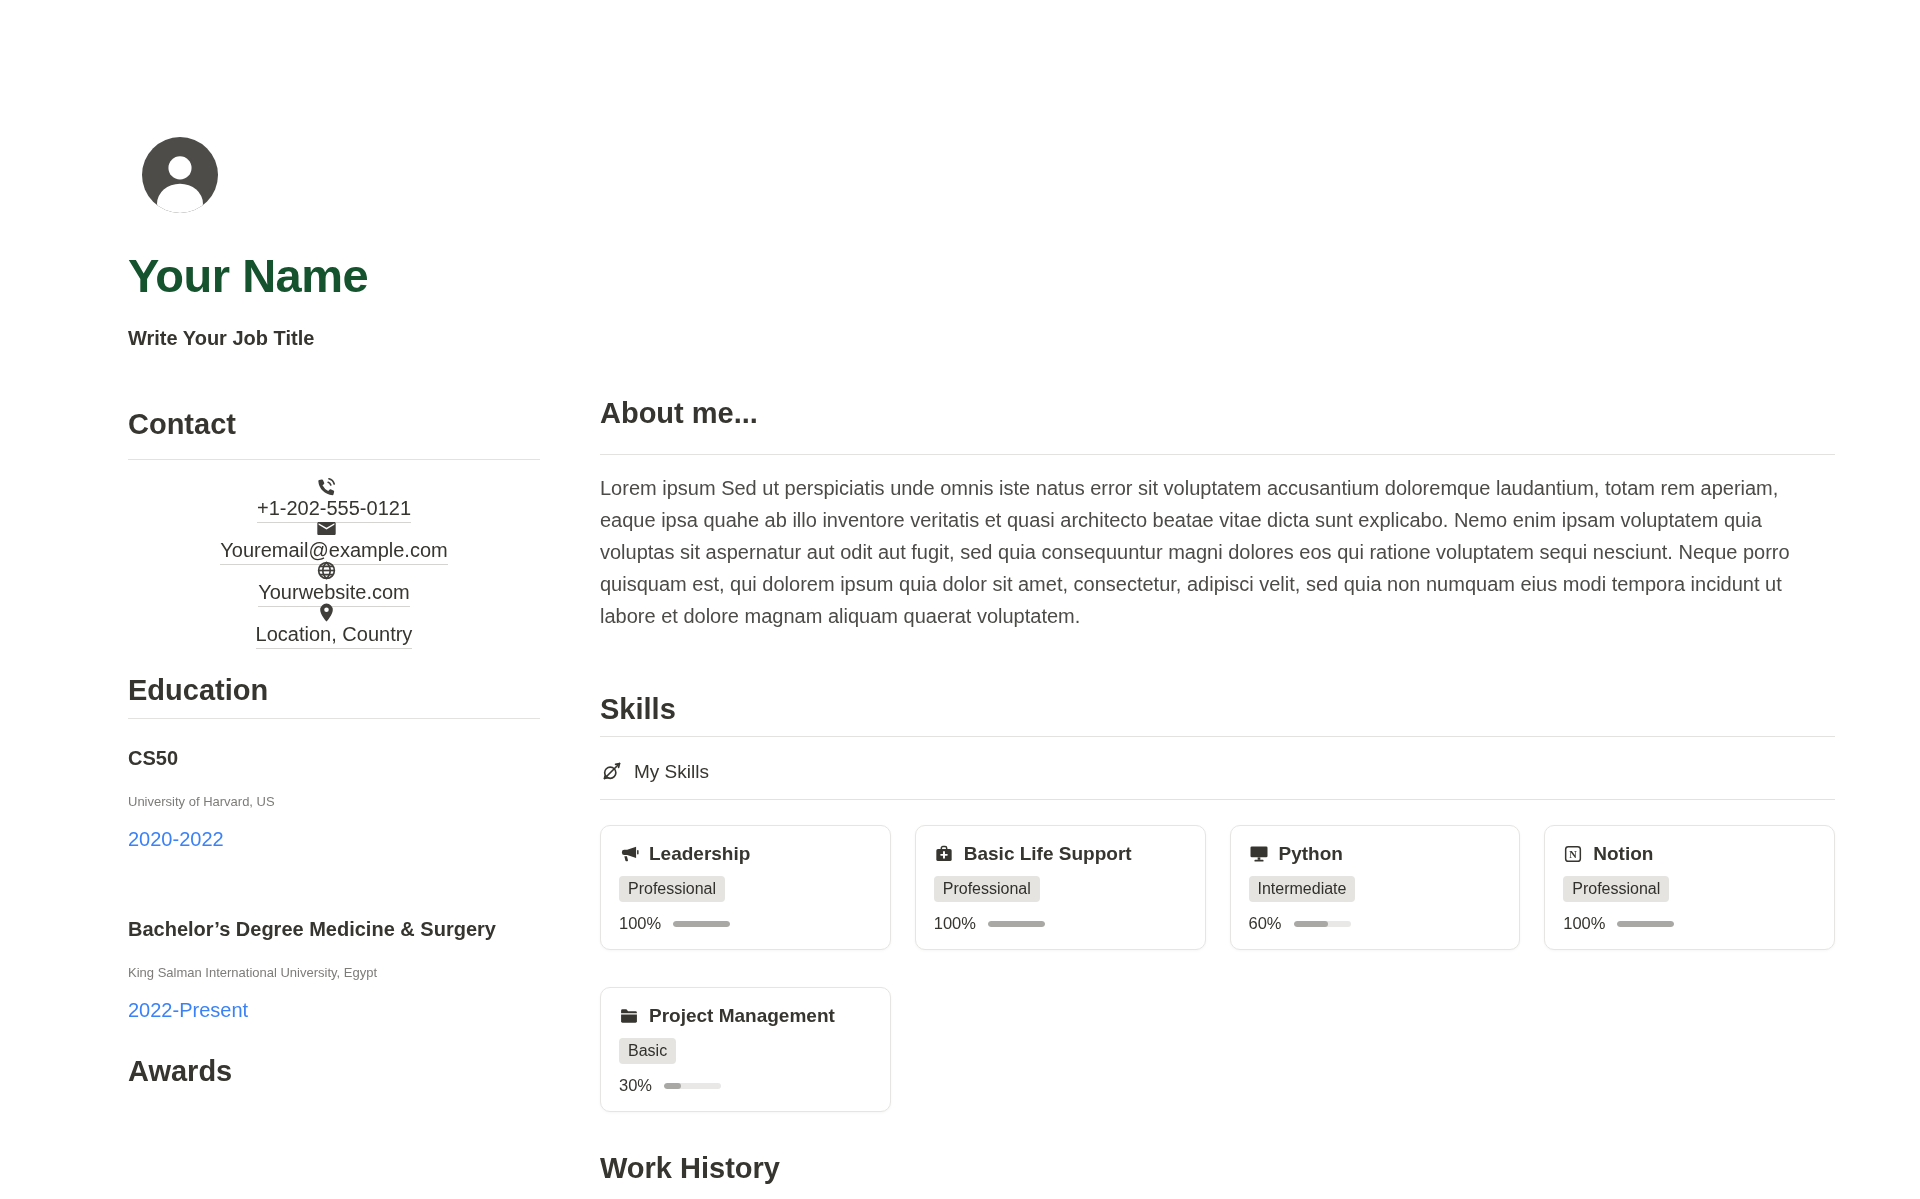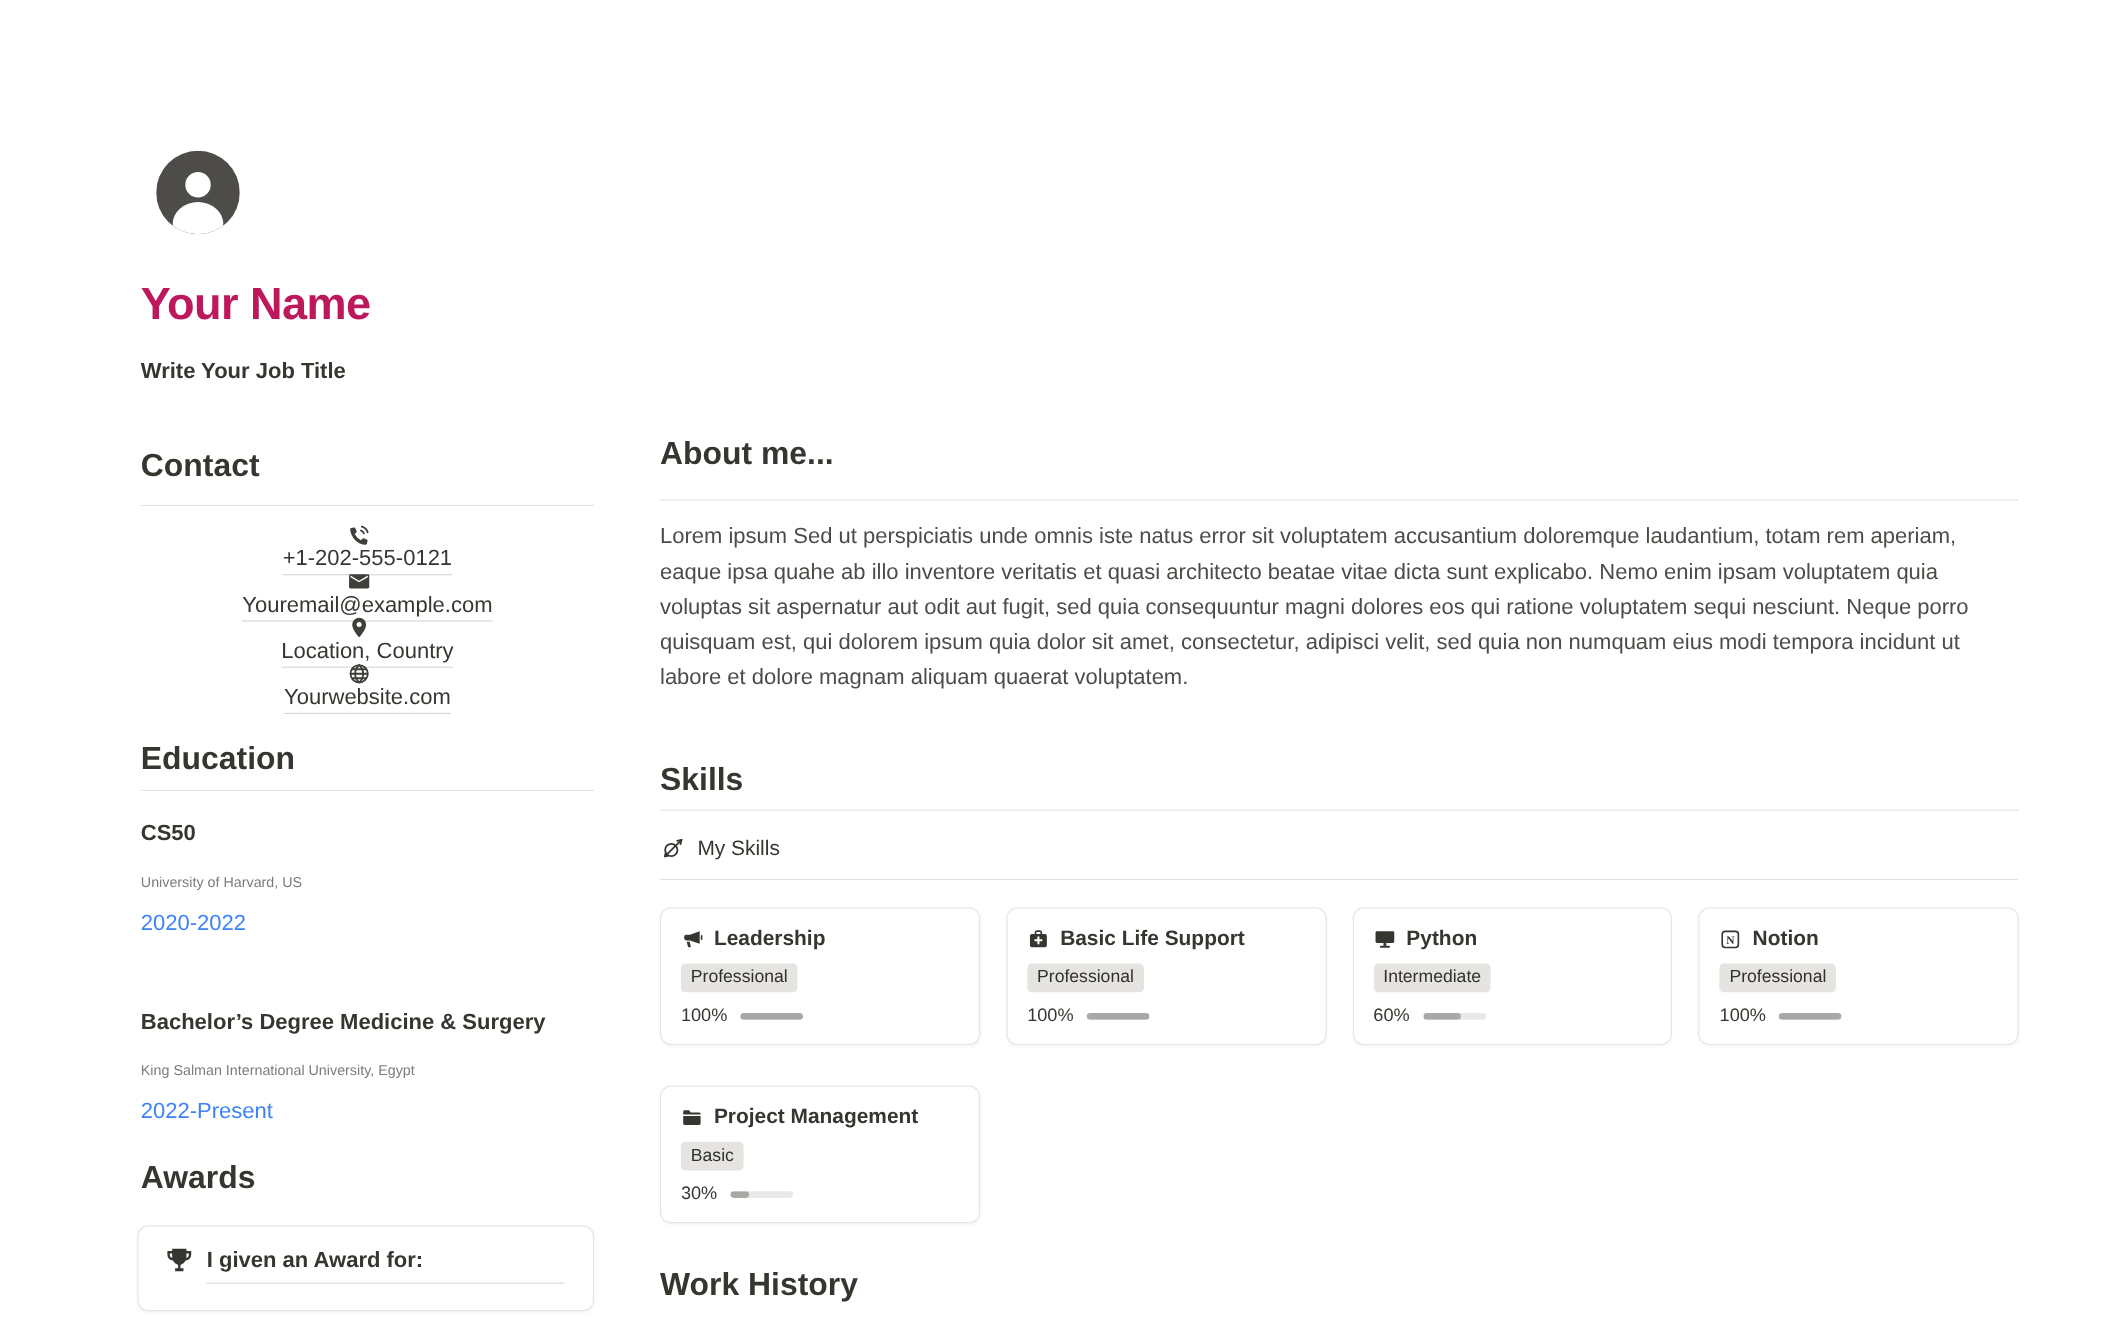--- a/index.html
+++ b/index.html
@@ -4,21 +4,21 @@
 <style>
   * { margin:0; padding:0; box-sizing:border-box; }
   html,body { width:1920px; height:1199px; overflow:hidden; background:#ffffff;
     font-family:"Liberation Sans","DejaVu Sans",sans-serif; color:#37352f; }
   .page { display:flex; padding:137px 85px 0 128px; }
 
   
   .left { width:412px; flex:none; }
   .avatar { width:76px; height:76px; margin-left:14px; }
   .avatar svg { width:100%; height:100%; display:block; }
-  h1 { font-size:41px; font-weight:700; letter-spacing:-0.5px; margin-top:34px; line-height:58px; color:#be185d; }
+  h1 { font-size:47px; font-weight:700; letter-spacing:-0.5px; margin-top:34px; line-height:58px; color:#14532d; }
   .job { margin-top:22px; font-size:20px; font-weight:700; color:#37352f; }
   h2 { font-size:29px; font-weight:700; line-height:37px; color:#37352f; }
   .h-contact { margin-top:56px; }
   .divider { height:1px; background:#e3e2e0; margin-top:16px; }
   .divider.tight { margin-top:9px; }
 
   .contact-list { margin-top:16px; }
   .contact-row { display:flex; align-items:center; height:26px; margin-bottom:16px;flex-direction:column; }
   .cicon { width:21px; height:21px; flex:none; color:#3f3e3a; margin-right:15px; }
   .cicon svg { width:100%; height:100%; display:block; }
@@ -111,67 +111,56 @@
         <div class="contact-row">
           <span class="cicon">
             <svg viewBox="0 0 24 24">
               <path fill="currentColor" d="M21 4.5H3c-.83 0-1.5.67-1.5 1.5v12c0 .83.67 1.5 1.5 1.5h18c.83 0 1.5-.67 1.5-1.5V6c0-.83-.67-1.5-1.5-1.5zm0 3.3l-9 5.25L3 7.8V6l9 5.25L21 6v1.8z"></path>
             </svg>
           </span>
           <a class="clink">Youremail@example.com</a>
         </div>
         <div class="contact-row">
           <span class="cicon">
-            <svg viewBox="0 0 24 24">
-              <path fill="currentColor" d="M12 1.8A7.2 7.2 0 0 0 4.8 9c0 5.4 7.2 13.2 7.2 13.2S19.2 14.4 19.2 9A7.2 7.2 0 0 0 12 1.8zm0 9.7a2.6 2.6 0 1 1 0-5.2 2.6 2.6 0 0 1 0 5.2z"></path>
-            </svg>
-          </span>
-          <a class="clink">Location, Country</a>
-        </div>
-        <div class="contact-row">
-          <span class="cicon">
             <svg viewBox="0 0 24 24" fill="none" stroke="currentColor" stroke-width="1.9">
               <circle cx="12" cy="12" r="9"></circle>
               <path d="M3 12h18"></path>
               <path d="M12 3c2.8 2.5 4.2 5.5 4.2 9s-1.4 6.5-4.2 9c-2.8-2.5-4.2-5.5-4.2-9S9.2 5.5 12 3z"></path>
               <path d="M4.3 7.3h15.4M4.3 16.7h15.4"></path>
             </svg>
           </span>
           <a class="clink">Yourwebsite.com</a>
         </div>
+        <div class="contact-row">
+          <span class="cicon">
+            <svg viewBox="0 0 24 24">
+              <path fill="currentColor" d="M12 1.8A7.2 7.2 0 0 0 4.8 9c0 5.4 7.2 13.2 7.2 13.2S19.2 14.4 19.2 9A7.2 7.2 0 0 0 12 1.8zm0 9.7a2.6 2.6 0 1 1 0-5.2 2.6 2.6 0 0 1 0 5.2z"></path>
+            </svg>
+          </span>
+          <a class="clink">Location, Country</a>
+        </div>
       </div>
 
     <h2 class="h-education">Education</h2>
     <div class="divider tight"></div>
     <div class="edu-list">
 
     <div class="edu-entry">
           <div class="edu-title">CS50</div>
           <div class="edu-school">University of Harvard, US</div>
           <div class="edu-dates">2020-2022</div>
         </div>
         <div class="edu-entry">
           <div class="edu-title">Bachelor’s Degree Medicine &amp; Surgery</div>
           <div class="edu-school">King Salman International University, Egypt</div>
           <div class="edu-dates">2022-Present</div>
         </div>
       </div>
 
     <h2 class="h-awards">Awards</h2>
-    <div class="award-card">
-      <div class="award-row">
-        <span class="award-icon">
-            <svg viewBox="0 0 24 24">
-              <path fill="currentColor" d="M18 4V2H6v2H2v3a5 5 0 0 0 4.64 4.99 6.52 6.52 0 0 0 4.36 3.67V18.5H8.5V21h7v-2.5H13v-2.84a6.52 6.52 0 0 0 4.36-3.67A5 5 0 0 0 22 7V4h-4zM4 7V6h2v3.75A3 3 0 0 1 4 7zm16 0a3 3 0 0 1-2 2.75V6h2v1z"></path>
-            </svg>
-          </span>
-        <span class="award-label">I given an Award for:</span>
-      </div>
-      <div class="award-line"></div>
-    </div>
   </aside>
 
   <main class="right">
     <h2>About me...</h2>
     <div class="divider wide"></div>
     <p class="about-text">Lorem ipsum Sed ut perspiciatis unde omnis iste natus error sit voluptatem accusantium doloremque laudantium, totam rem aperiam, eaque ipsa quahe ab illo inventore veritatis et quasi architecto beatae vitae dicta sunt explicabo. Nemo enim ipsam voluptatem quia voluptas sit aspernatur aut odit aut fugit, sed quia consequuntur magni dolores eos qui ratione voluptatem sequi nesciunt. Neque porro quisquam est, qui dolorem ipsum quia dolor sit amet, consectetur, adipisci velit, sed quia non numquam eius modi tempora incidunt ut labore et dolore magnam aliquam quaerat voluptatem.</p>
 
     <h2 class="h-skills">Skills</h2>
     <div class="divider after-skills"></div>
     <div class="skills-group-header">

